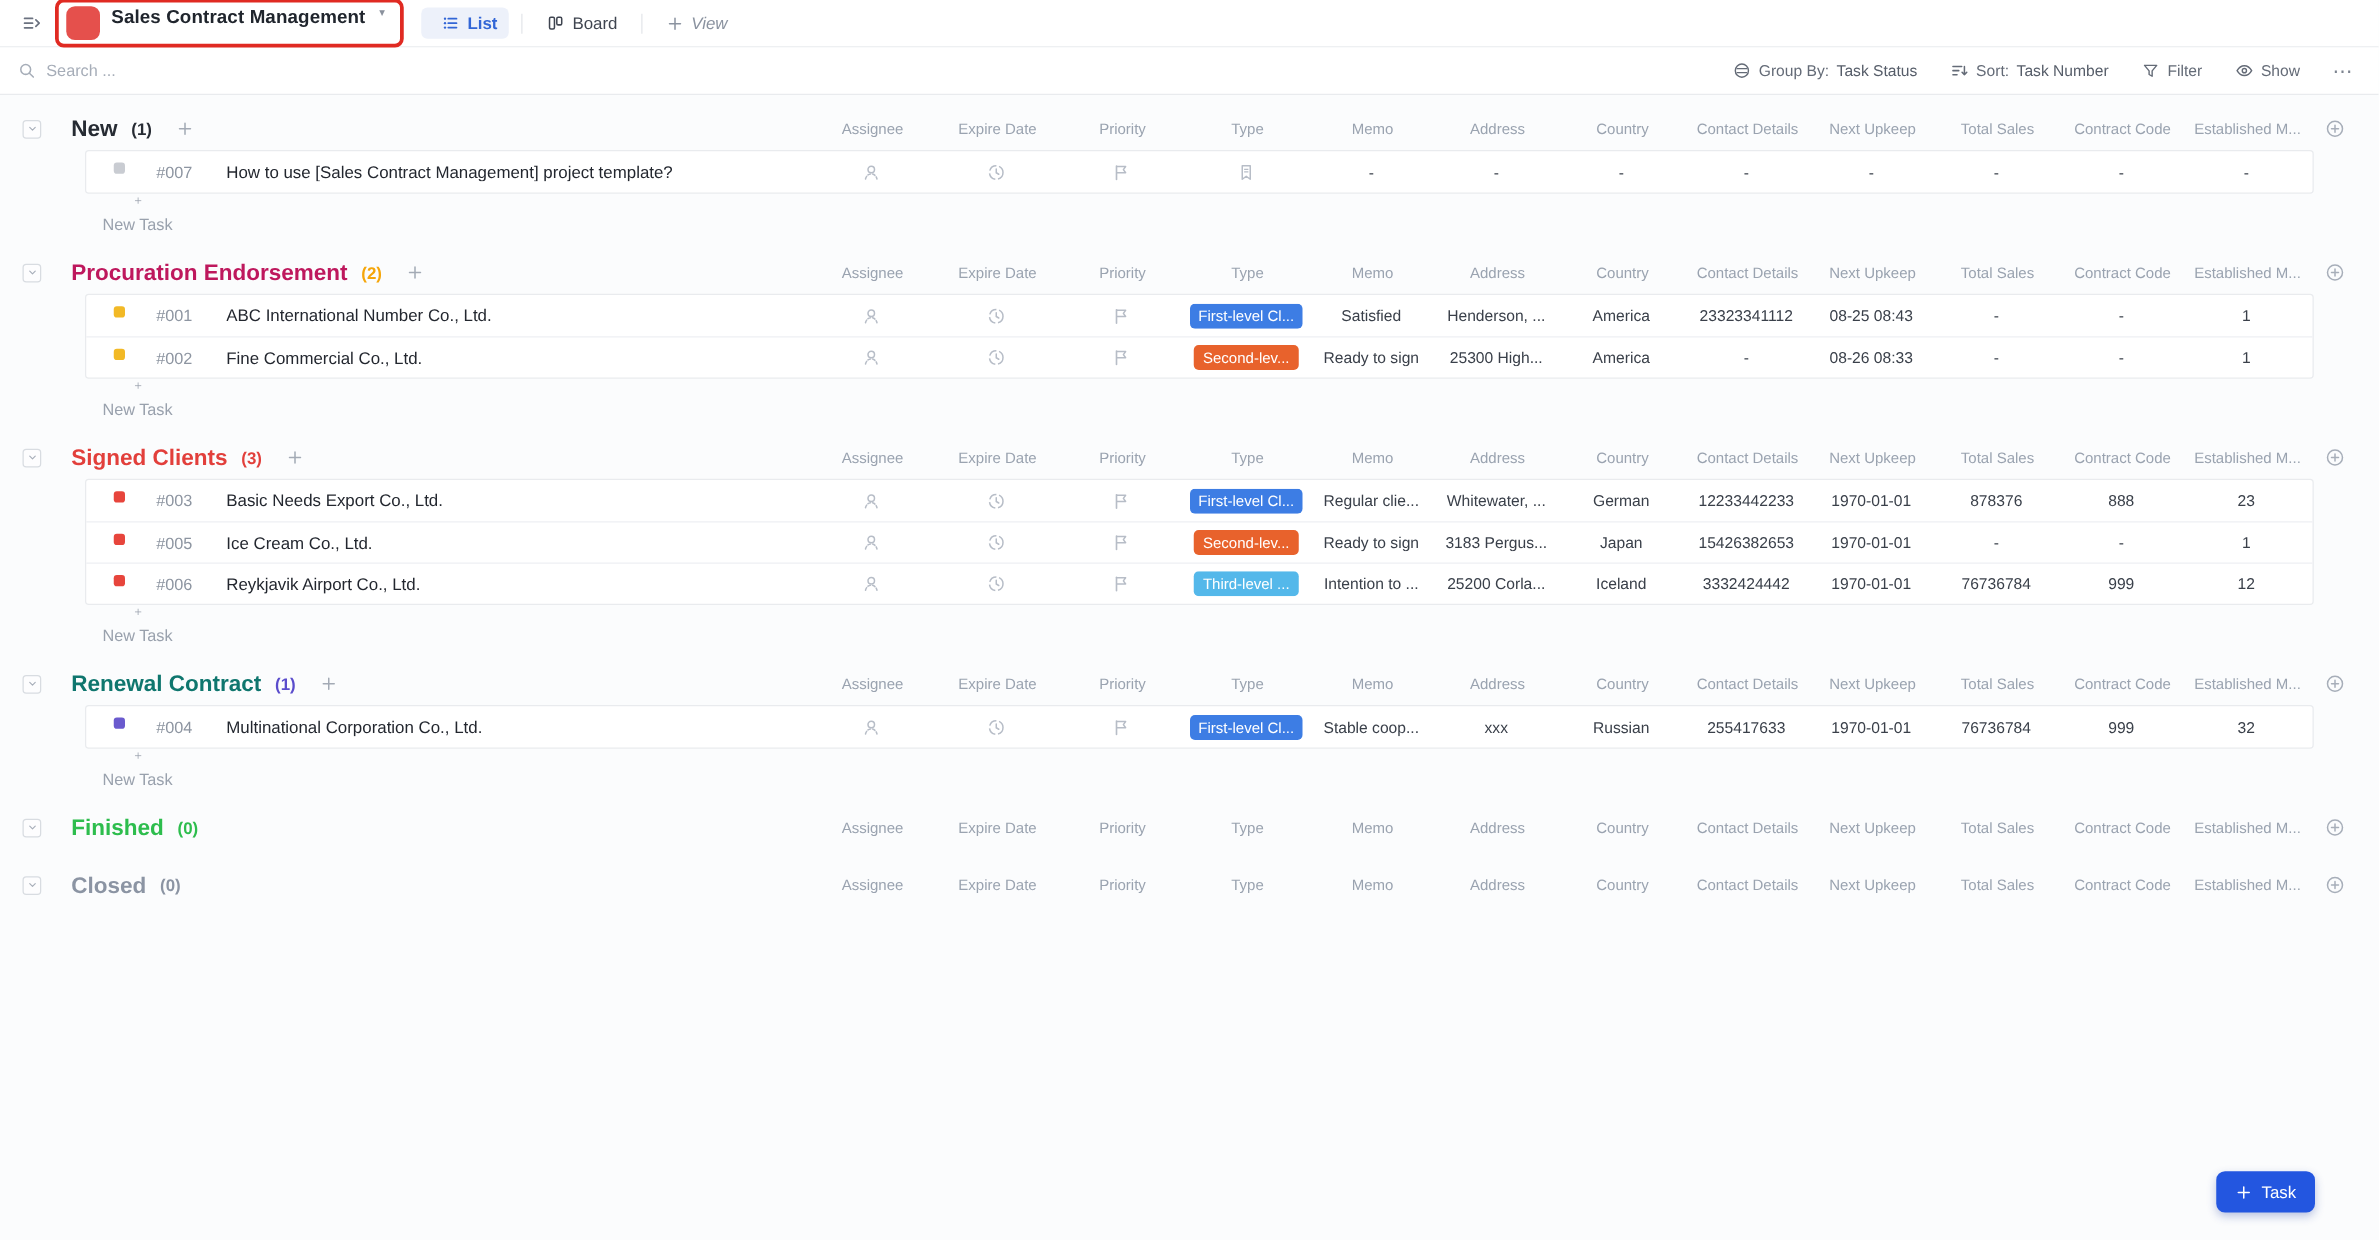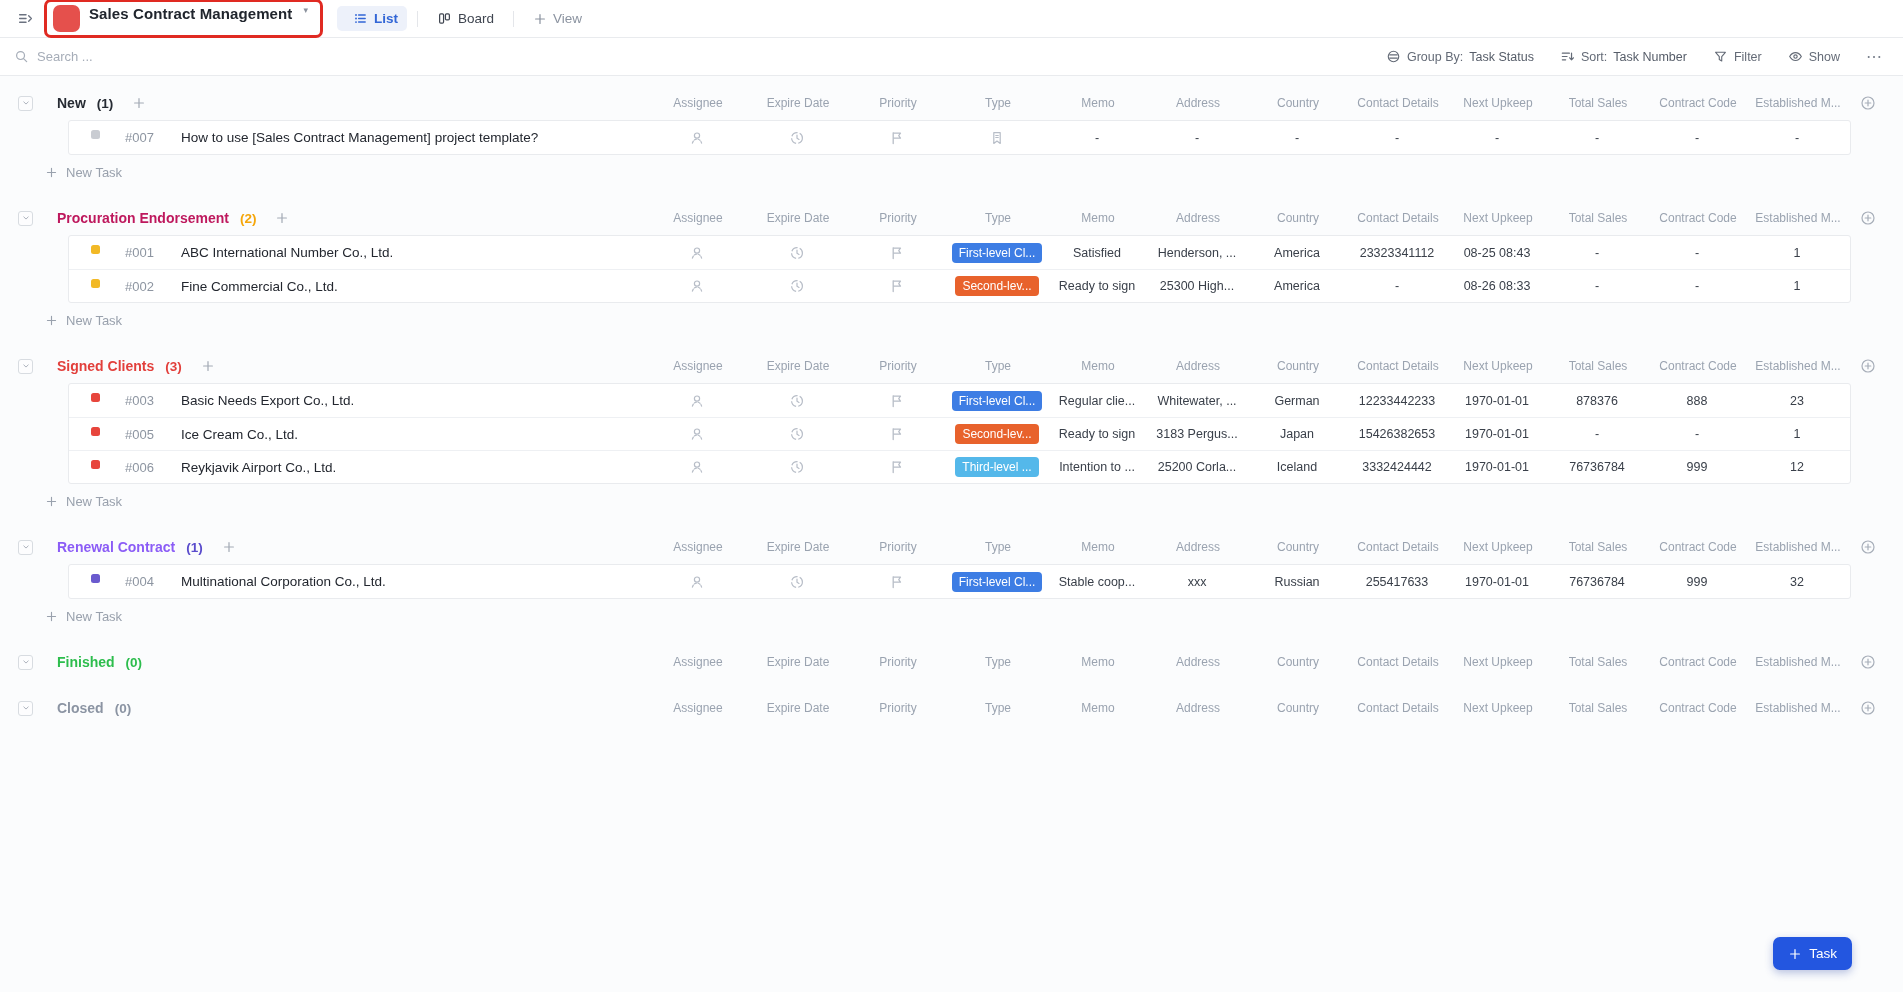--- a/index.html
+++ b/index.html
@@ -11,57 +11,57 @@
   .topbar { height:38px; background:#fff; border-bottom:1px solid #e9ebee; display:flex; align-items:center; padding:0 14px; }
   .sidebar-toggle { width:22px; height:22px; display:flex; align-items:center; justify-content:center; cursor:pointer; color:#6b7280; }
   .title-box { display:flex; gap:9px; border:3px solid #e02a22; border-radius:7px; padding:3px 12px 3px 6px; margin-left:8px; cursor:pointer; }
   .logo { width:27px; height:27px; background:#e5504c; border-radius:7px; }
   .title { font-size:15px; font-weight:bold; color:#20252d; letter-spacing:.1px; }
   .title-caret { color:#8a919d; font-size:9px; margin-left:2px; }
   .viewtabs { display:flex; align-items:center; margin-left:14px; }
   .vt-divider { width:1px; height:16px; background:#e4e6ea; margin:0 10px; }
   .viewtab { display:flex; align-items:center; gap:6px; font-size:13.5px; color:#3f4550; padding:5px 9px; border-radius:5px; cursor:pointer; }
   .viewtab.active { background:#edf1fa; color:#3266d6; font-weight:bold;padding-left:16px; }
-  .viewtab.ghost { color:#8b93a0; }
+  .viewtab.ghost { color:#8b93a0;font-style:italic; }
 
   
   .toolbar { height:38px; background:#fff; border-bottom:1px solid #e9ebee; display:flex; align-items:center; padding:0 20px 0 14px; }
   .search { display:flex; align-items:center; gap:8px; color:#a6adb8; font-size:13px; flex:0 0 auto; }
   .search input { border:none; outline:none; font-size:13px; color:#3a404a; width:220px; font-family:inherit; background:transparent; }
   .search input::placeholder { color:#a6adb8; }
   .tb-right { margin-left:auto; display:flex; align-items:center; gap:26px; color:#646b77; font-size:12.5px; }
   .tb-item { display:flex; align-items:center; gap:6px; cursor:pointer; white-space:nowrap; }
   .tb-val { color:#565d69; }
   .tb-more { font-size:16px; letter-spacing:1px; color:#7c838f; cursor:pointer; }
 
   
   .list-area { padding-top:12px; }
   .group { margin-bottom:16px; }
 
   .group-header { display:flex; align-items:center; height:30px; margin:0 15px; }
   .gh-left { flex:1; display:flex; align-items:center; gap:9px; min-width:0; }
   .collapse-box { width:15px; height:15px; border:1px solid #d8dce1; border-radius:3px; background:#fdfdfe; display:flex; align-items:center; justify-content:center; color:#a7aeb9; cursor:pointer; flex:0 0 auto; margin-left:3px; }
-  .group-name { font-size:14px; font-weight:bold; margin-left:15px; white-space:nowrap; }
+  .group-name { font-size:18px; font-weight:bold; margin-left:15px; white-space:nowrap; }
   .group-count { font-size:13.5px; font-weight:bold; margin-left:2px; }
   .group-add { color:#a3aab5; font-size:15px; cursor:pointer; margin-left:10px; font-weight:normal; }
   .col-h { width:100px; text-align:center; font-size:12px; color:#9aa3b0; white-space:nowrap; overflow:hidden; text-overflow:ellipsis; cursor:pointer; flex:0 0 auto; }
   .gh-end { width:40px; display:flex; justify-content:center; color:#a7aeb9; flex:0 0 auto; cursor:pointer; }
 
   .task-card { background:#fff; border:1px solid #e9ebee; border-radius:3px; margin:2px 52px 0 68px; }
   .task-row { display:flex; align-items:center; height:33px; padding-right:3px; cursor:pointer; }
   .task-row + .task-row { border-top:1px solid #eef0f3; }
   .tr-left { flex:1; display:flex; min-width:0; padding-left:22px; }
   .status-dot { width:9px; height:9px; border-radius:2.5px; flex:0 0 auto; cursor:pointer; }
   .task-id { font-size:13px; color:#8d95a1; margin-left:25px; width:42px; flex:0 0 auto; }
   .task-title { font-size:13.5px; color:#23272f; margin-left:14px; white-space:nowrap; overflow:hidden; text-overflow:ellipsis; }
   .cell { width:100px; text-align:center; font-size:12.5px; color:#3a404a; white-space:nowrap; overflow:hidden; flex:0 0 auto; display:flex; align-items:center; justify-content:center; cursor:pointer; }
   .cell-icon { color:#b7bdc7; }
   .badge { display:inline-block; max-width:92px; padding:3px 7px; border-radius:4px; color:#fff; font-size:12px; white-space:nowrap; overflow:hidden; }
 
-  .new-task { display:flex; align-items:center; gap:8px; color:#99a1ad; font-size:13px; height:30px; margin:2px 0 0 45px; cursor:pointer; width:130px; }
+  .new-task { display:flex; align-items:center; gap:8px; color:#99a1ad; font-size:13px; height:30px; margin:2px 0 0 45px; cursor:pointer; width:130px;flex-direction:column; }
 
   
   .task-btn { position:absolute; right:51px; bottom:22px; background:#2356e0; color:#fff; font-size:13.5px; display:flex; align-items:center; gap:7px; padding:9px 15px; border:none; border-radius:7px; cursor:pointer; box-shadow:0 3px 8px rgba(30,60,160,.3); font-family:inherit; }
 </style>
 </head>
 <body>
 
 <svg width="0" height="0" style="position:absolute">
   <defs>
     <symbol id="i-sidebar" viewBox="0 0 16 16">
@@ -553,21 +553,21 @@
   </div>
 
   <div class="group">
     <div class="group-header">
       <div class="gh-left">
         <div class="collapse-box">
             <svg width="10" height="10">
               <use href="#i-chevron"></use>
             </svg>
           </div>
-        <span class="group-name" style="color: #8b5cf6;">Renewal Contract</span>
+        <span class="group-name" style="color: #0f766e;">Renewal Contract</span>
         <span class="group-count" style="color: rgb(90, 76, 204);">(1)</span>
         <span class="group-add">
             <svg width="14" height="14">
               <use href="#i-plus"></use>
             </svg>
           </span>
       </div>
 
       <div class="col-h">Assignee</div>
         <div class="col-h">Expire Date</div>

